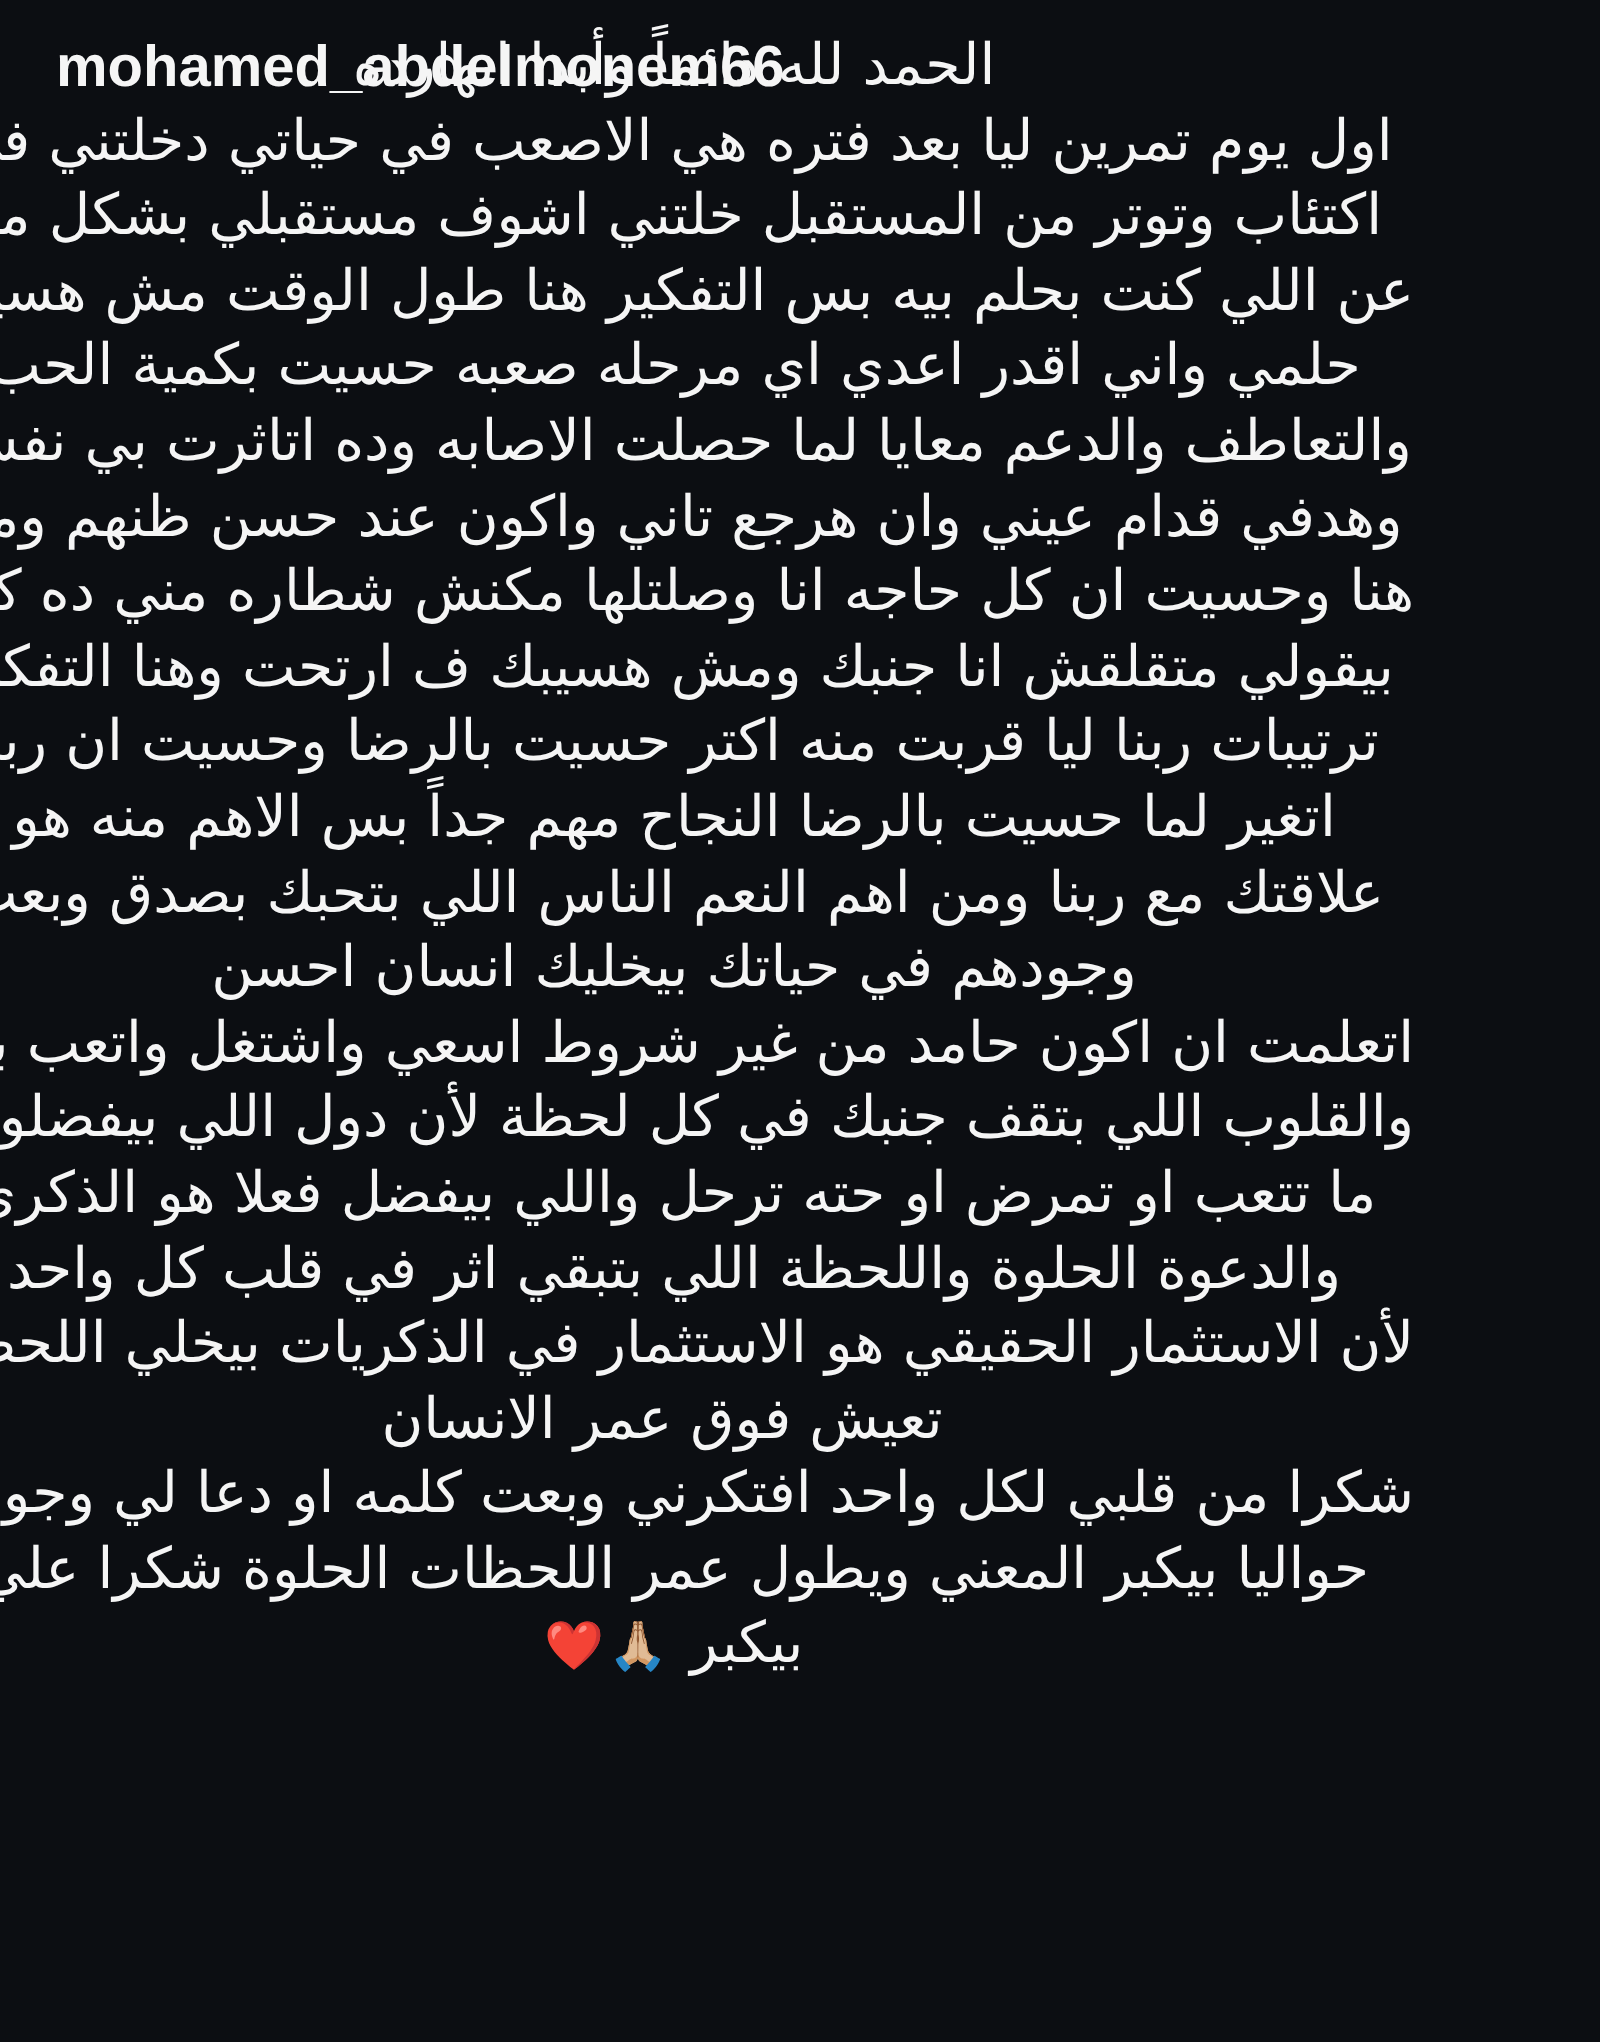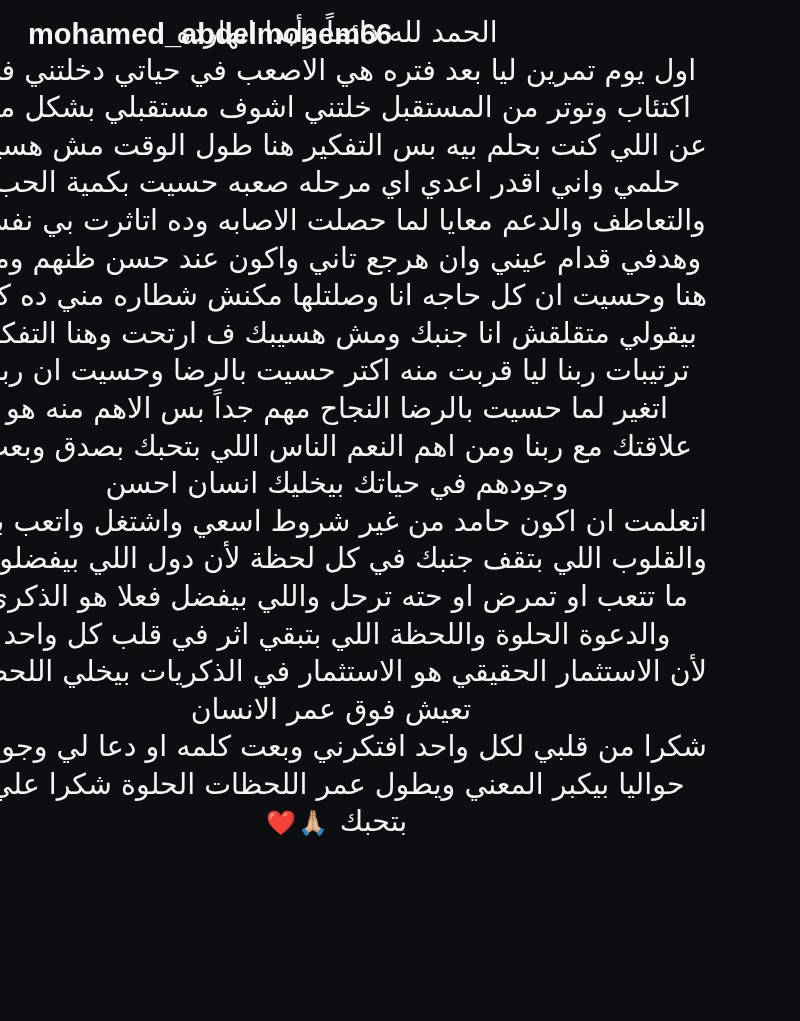--- a/index.html
+++ b/index.html
@@ -72,17 +72,17 @@
     <span class="line" style="margin-right:0">وجودهم في حياتك بيخليك انسان احسن</span>
     <span class="line" style="margin-right:0">اتعلمت ان اكون حامد من غير شروط  اسعي واشتغل واتعب بس</span>
     <span class="line" style="margin-right:0">والقلوب اللي بتقف جنبك في كل لحظة لأن دول اللي بيفضلوا يوم</span>
     <span class="line" style="margin-right:0">ما تتعب او تمرض او حته ترحل واللي بيفضل فعلا هو الذكري</span>
     <span class="line" style="margin-right:0">والدعوة الحلوة واللحظة اللي بتبقي اثر في قلب كل واحد</span>
     <span class="line" style="margin-right:0">لأن الاستثمار الحقيقي هو الاستثمار في الذكريات بيخلي اللحظات</span>
     <span class="line" style="margin-right:12px">تعيش فوق عمر الانسان</span>
     <span class="line" style="margin-right:0">شكرا من قلبي لكل واحد افتكرني وبعت كلمه او دعا لي وجودكم</span>
     <span class="line" style="margin-right:0">حواليا بيكبر المعني ويطول عمر اللحظات الحلوة شكرا علي</span>
     <span class="line" style="margin-right:0">
-      <span>بتحبك</span>
+      <span>بيكبر</span>
       <span class="emoji pray">🙏🏼</span><span class="emoji heart">❤️</span>
     </span>
   </div>
 </div>
 
 </body></html>

